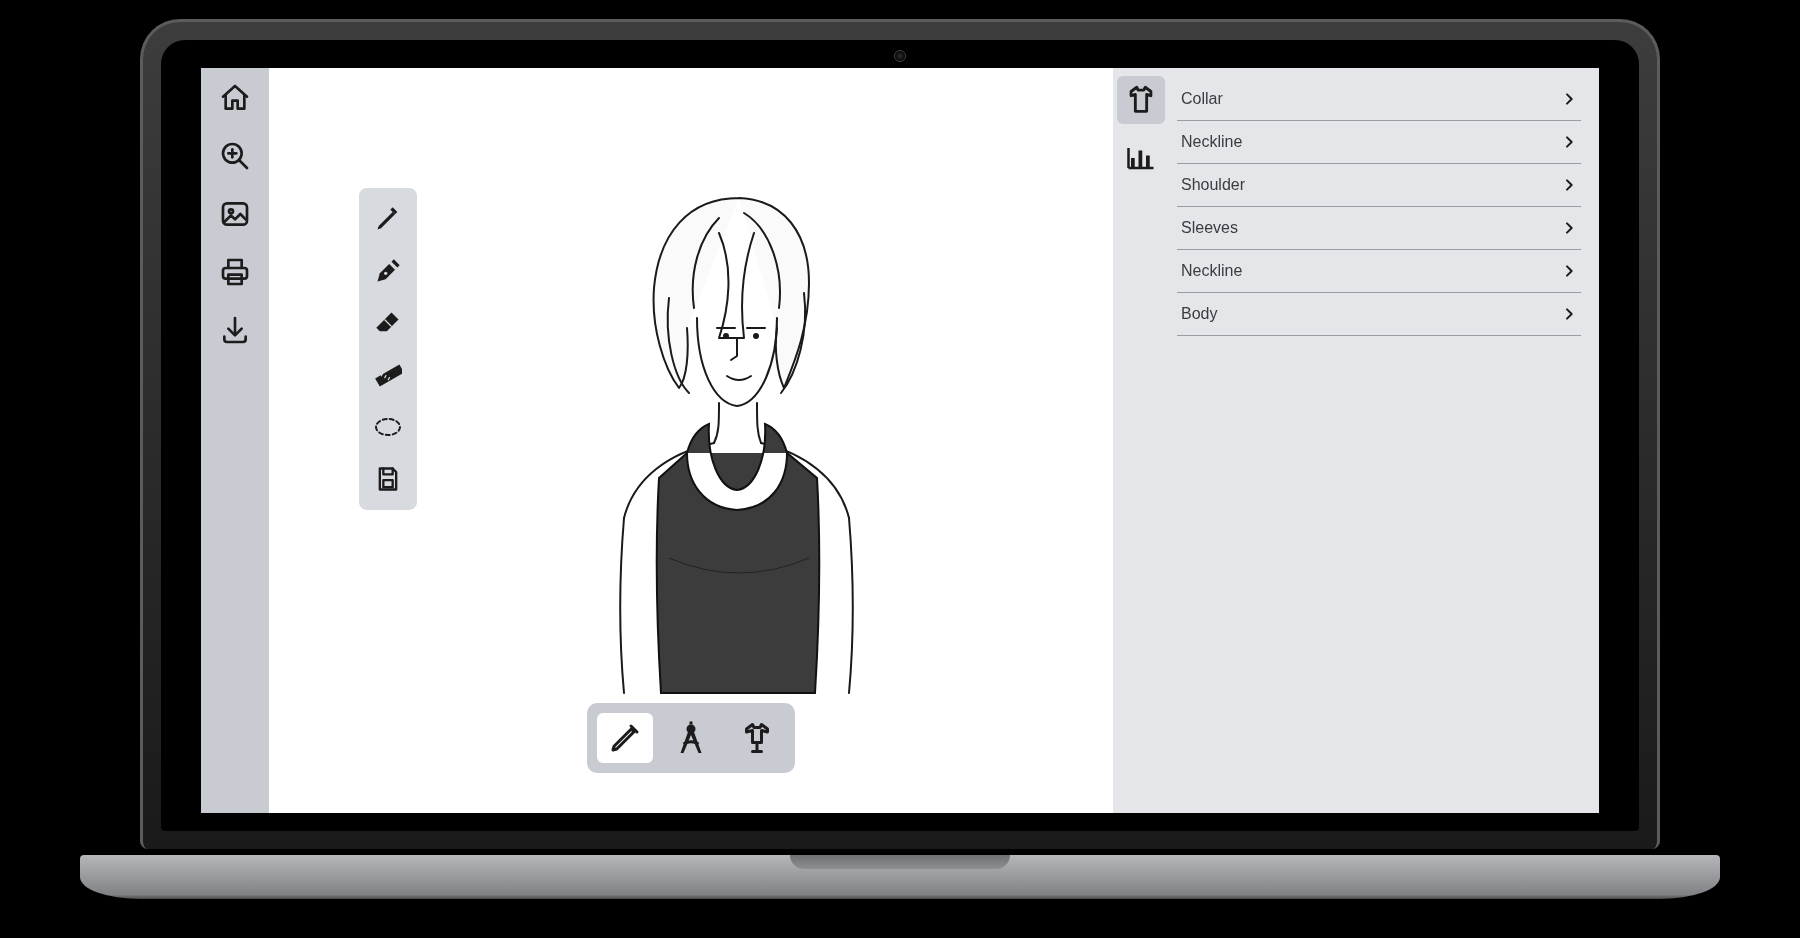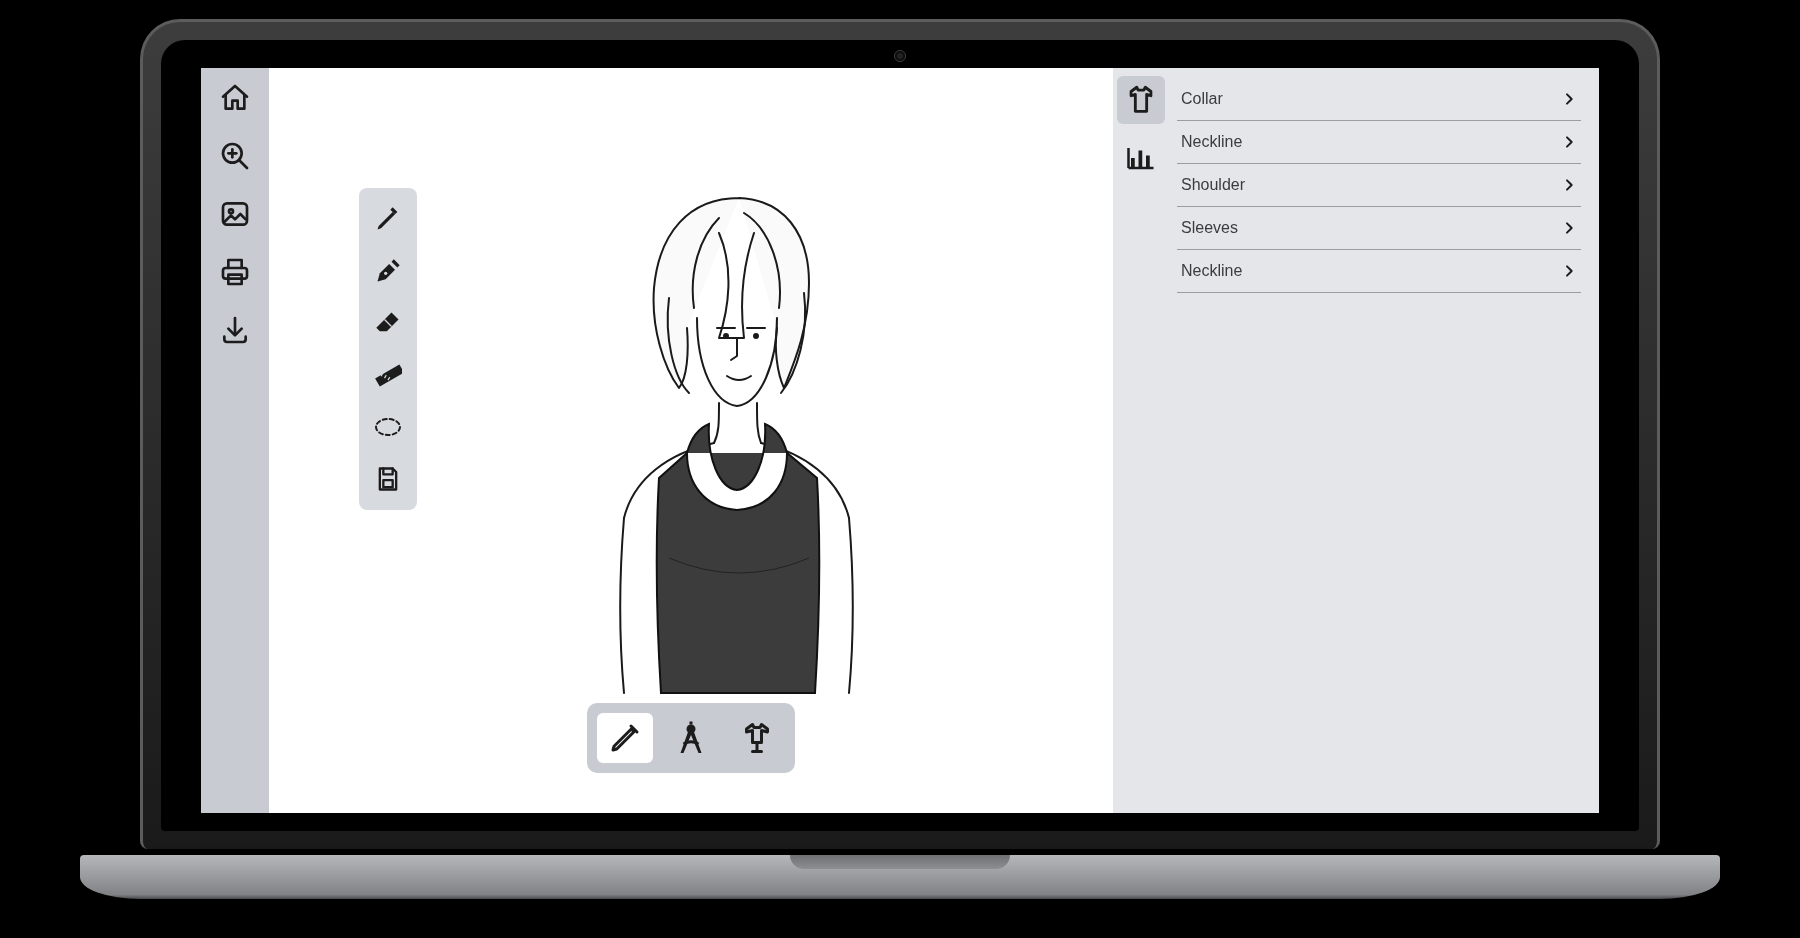--- a/index.html
+++ b/index.html
@@ -219,20 +219,26 @@
             <svg class="chev" viewBox="0 0 24 24" fill="none" stroke="#1c1c1c" stroke-width="3" stroke-linecap="round" stroke-linejoin="round">
                 <polyline points="9 5 16 12 9 19"></polyline>
               </svg>
           </div>
           <div class="acc-row">
             <span>Neckline</span>
             <svg class="chev" viewBox="0 0 24 24" fill="none" stroke="#1c1c1c" stroke-width="3" stroke-linecap="round" stroke-linejoin="round">
                 <polyline points="9 5 16 12 9 19"></polyline>
               </svg>
           </div>
+          <div class="acc-row">
+            <span>Body</span>
+            <svg class="chev" viewBox="0 0 24 24" fill="none" stroke="#1c1c1c" stroke-width="3" stroke-linecap="round" stroke-linejoin="round">
+                <polyline points="9 5 16 12 9 19"></polyline>
+              </svg>
+          </div>
         </div>
 
       </div>
     </div>
   </div>
   <div class="base">
     <div class="notch"></div>
   </div>
 </div>
 

